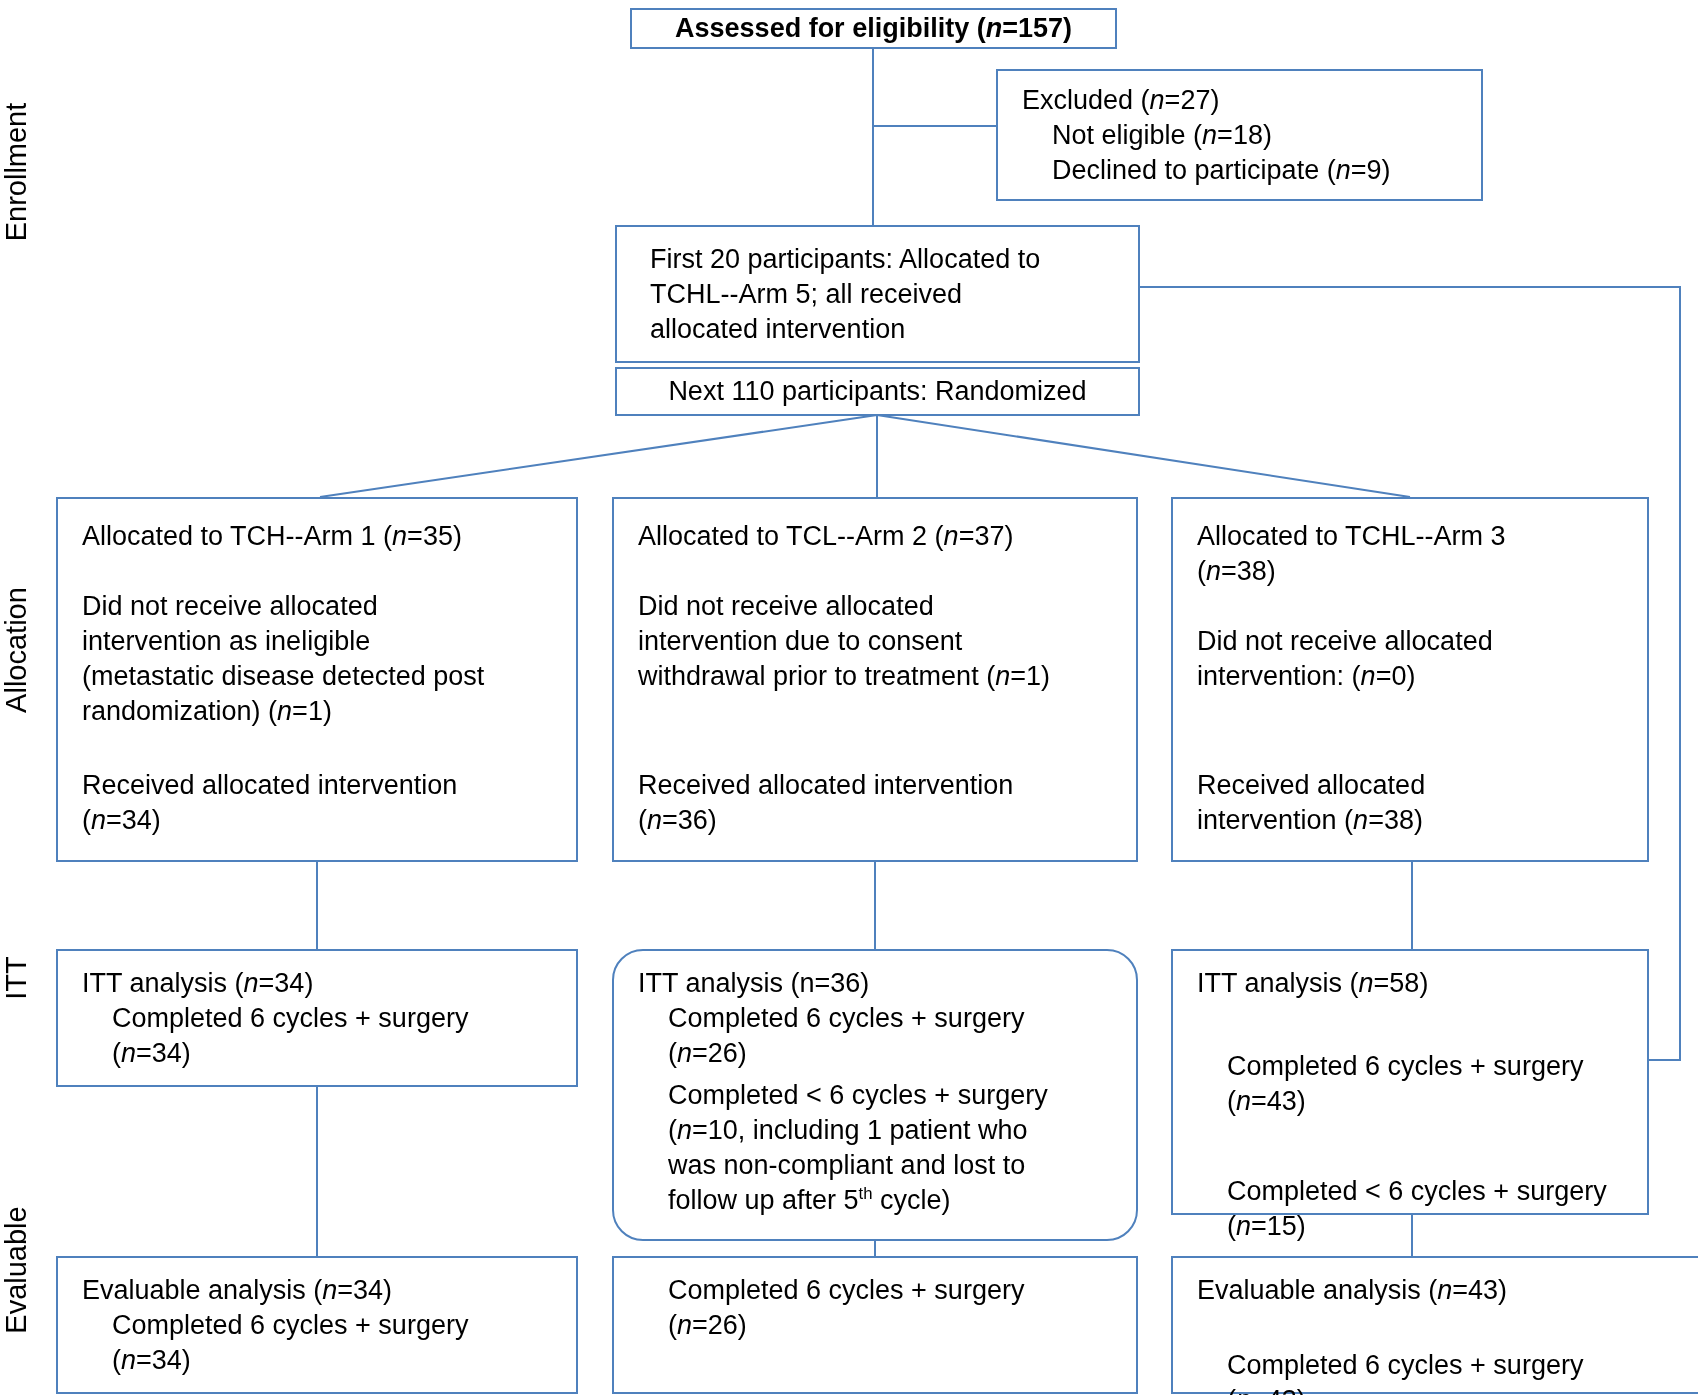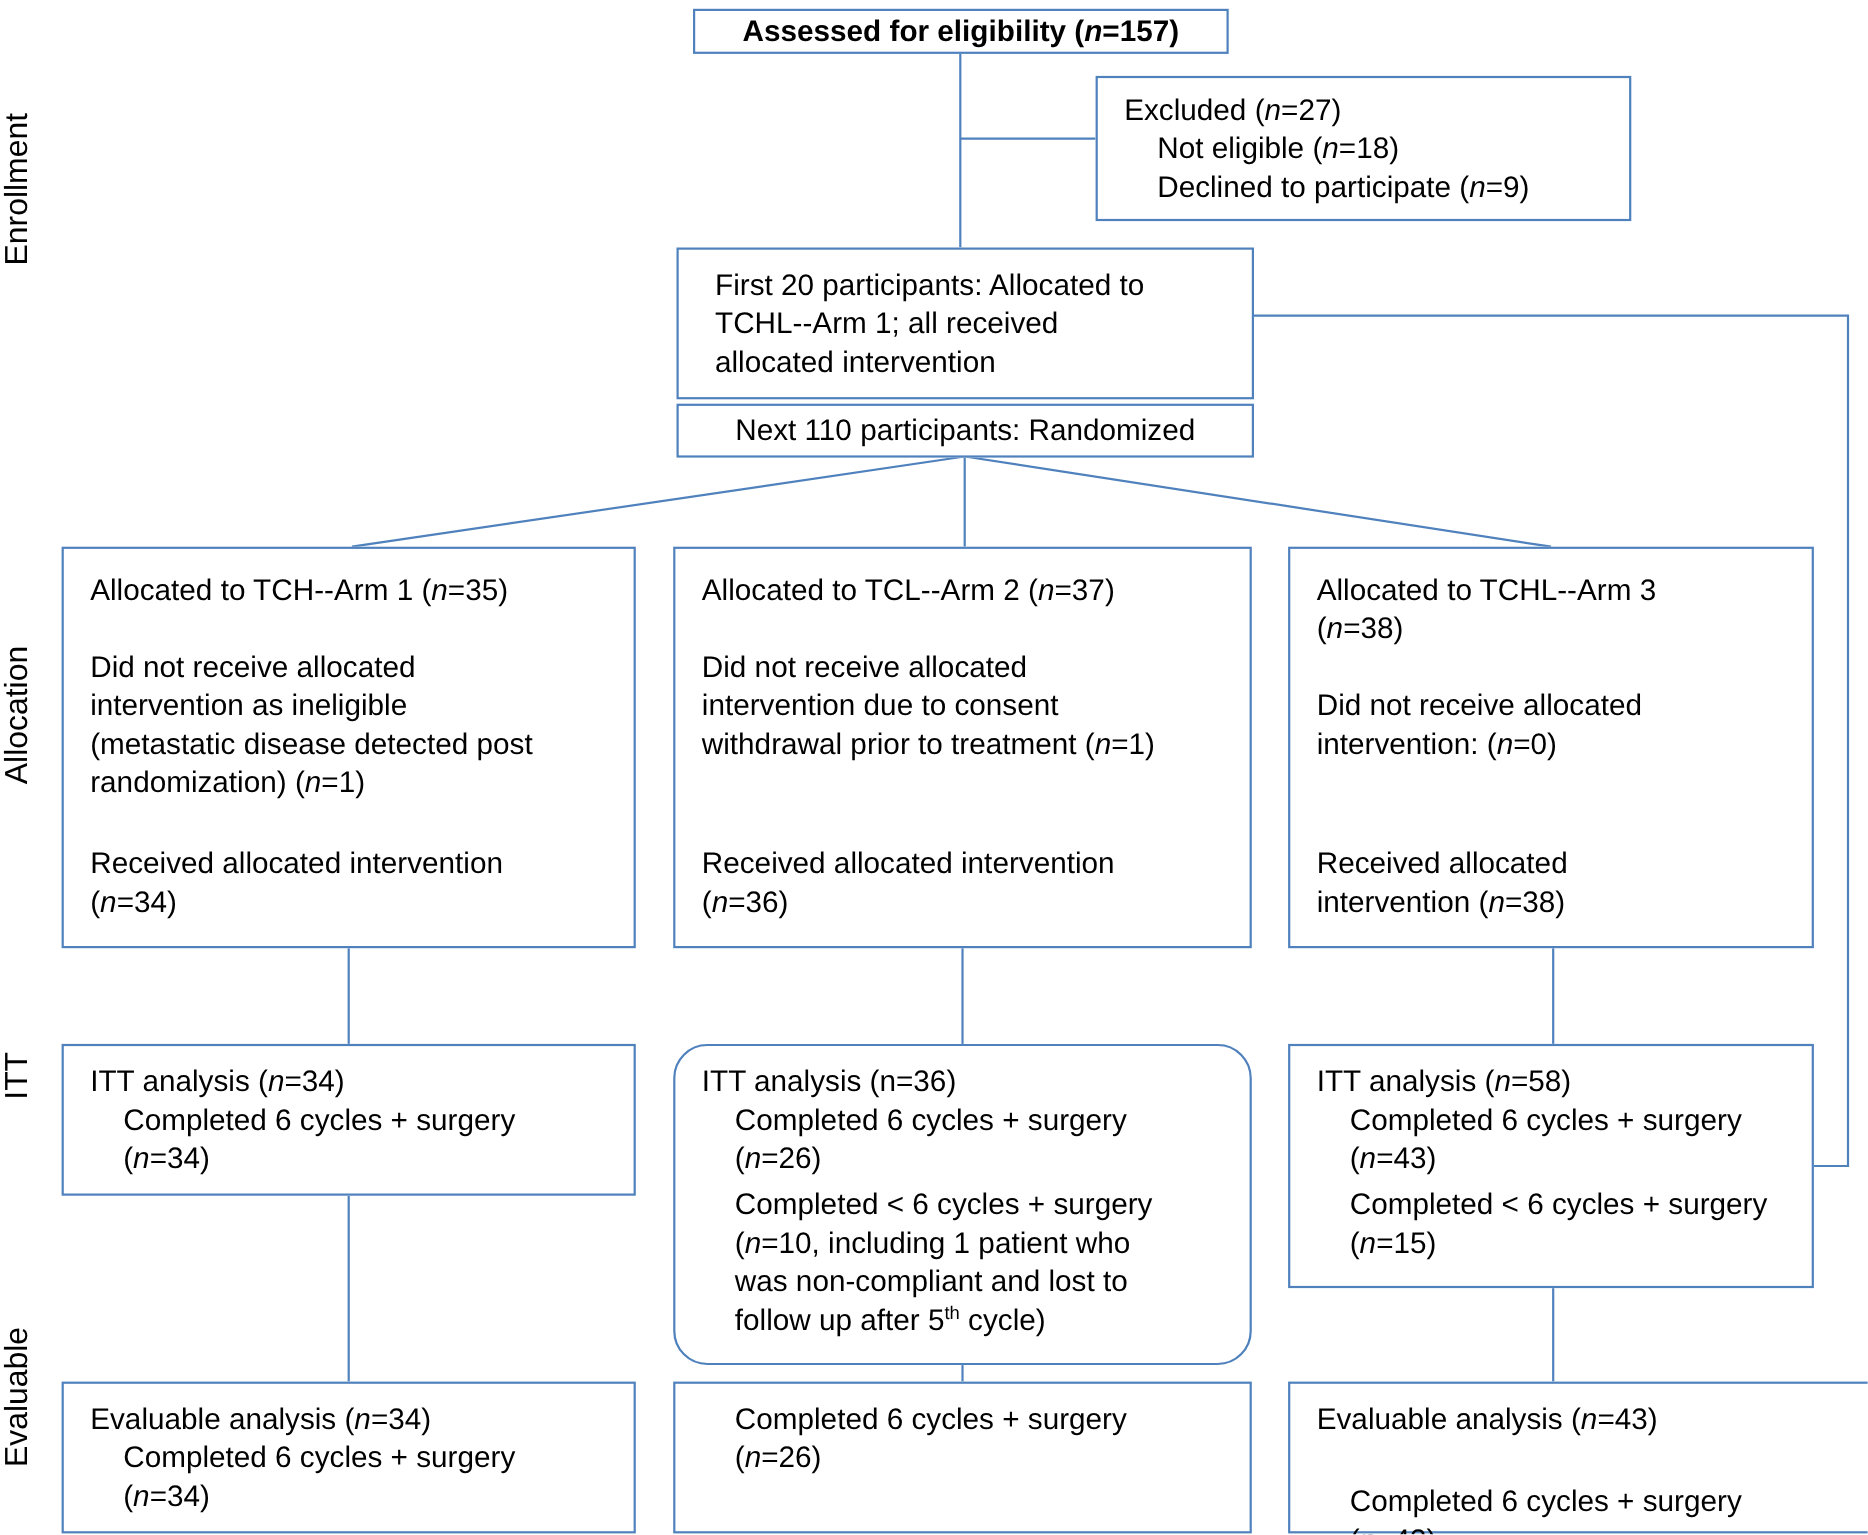--- a/index.html
+++ b/index.html
@@ -29,21 +29,21 @@
   
   #b-assessed { left:630px; top:8px;    width:487px; height:41px;font-weight:bold; }
   #b-excluded { left:996px; top:69px;   width:487px; height:132px; padding-top:12px; }
   #b-first20  { left:615px; top:225px;  width:525px; height:138px; padding-left:33px; }
   #b-next110  { left:615px; top:367px;  width:525px; height:49px; }
   #b-alloc1   { left:56px;   top:497px; width:522px; height:365px; padding-top:20px; padding-bottom:22px; }
   #b-alloc2   { left:612px;  top:497px; width:526px; height:365px; padding-top:20px; padding-bottom:22px; }
   #b-alloc3   { left:1171px; top:497px; width:478px; height:365px; padding-top:20px; padding-bottom:22px; }
   #b-itt1     { left:56px;   top:949px; width:522px; height:138px; }
   #b-itt2     { left:612px;  top:949px; width:526px; height:292px;border-radius:31px; }
-  #b-itt3     { left:1171px; top:949px; width:478px; height:222px; }
+  #b-itt3     { left:1171px; top:949px; width:478px; height:266px;gap:48px; }
   #b-eval1    { left:56px;   top:1256px; width:522px; height:138px; }
   #b-eval2    { left:612px;  top:1256px; width:526px; height:138px; }
   #b-eval3    { left:1171px; top:1256px; width:542px; height:138px;gap:40px; }
   #lbl-enrollment { left:16px; top:172px; }
   #lbl-allocation { left:16px; top:650px; }
   #lbl-itt        { left:16px; top:978px; }
   #lbl-evaluable  { left:16px; top:1270px; }
 </style>
 </head>
 <body>
@@ -66,21 +66,21 @@
   </svg>
 
   <div class="stage" id="lbl-enrollment">Enrollment</div>
   <div class="stage" id="lbl-allocation">Allocation</div>
   <div class="stage" id="lbl-itt">ITT</div>
   <div class="stage" id="lbl-evaluable">Evaluable</div>
 
   <div class="fbox ctr" id="b-assessed"><p class="">Assessed for eligibility (<i>n</i>=157)</p></div>
   <div class="fbox" id="b-excluded"><p class="">Excluded (<i>n</i>=27)</p><p class="ind">Not eligible (<i>n</i>=18)</p><p class="ind">Declined to participate (<i>n</i>=9)</p></div>
   <div class="fbox" id="b-first20"><p class="">First 20 participants: Allocated to
-TCHL--Arm 1; all received
+TCHL--Arm 5; all received
 allocated intervention</p></div>
   <div class="fbox ctr" id="b-next110"><p class="">Next 110 participants: Randomized</p></div>
 
   <div class="fbox" id="b-alloc1"><p class="">Allocated to TCH--Arm 1 (<i>n</i>=35)</p><p class="g1">Did not receive allocated
 intervention as ineligible
 (metastatic disease detected post
 randomization) (<i>n</i>=1)</p><p class="push">Received allocated intervention
 (<i>n</i>=34)</p></div>
   <div class="fbox" id="b-alloc2"><p class="">Allocated to TCL--Arm 2 (<i>n</i>=37)</p><p class="g1">Did not receive allocated
 intervention due to consent

